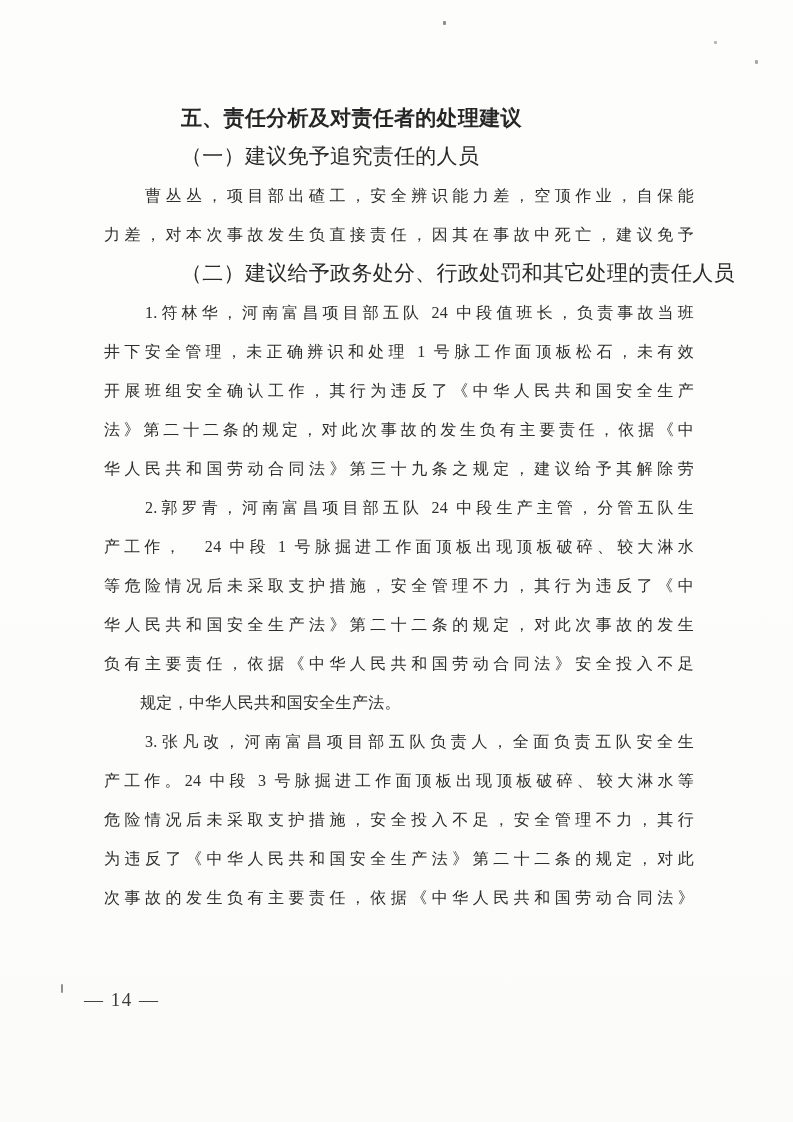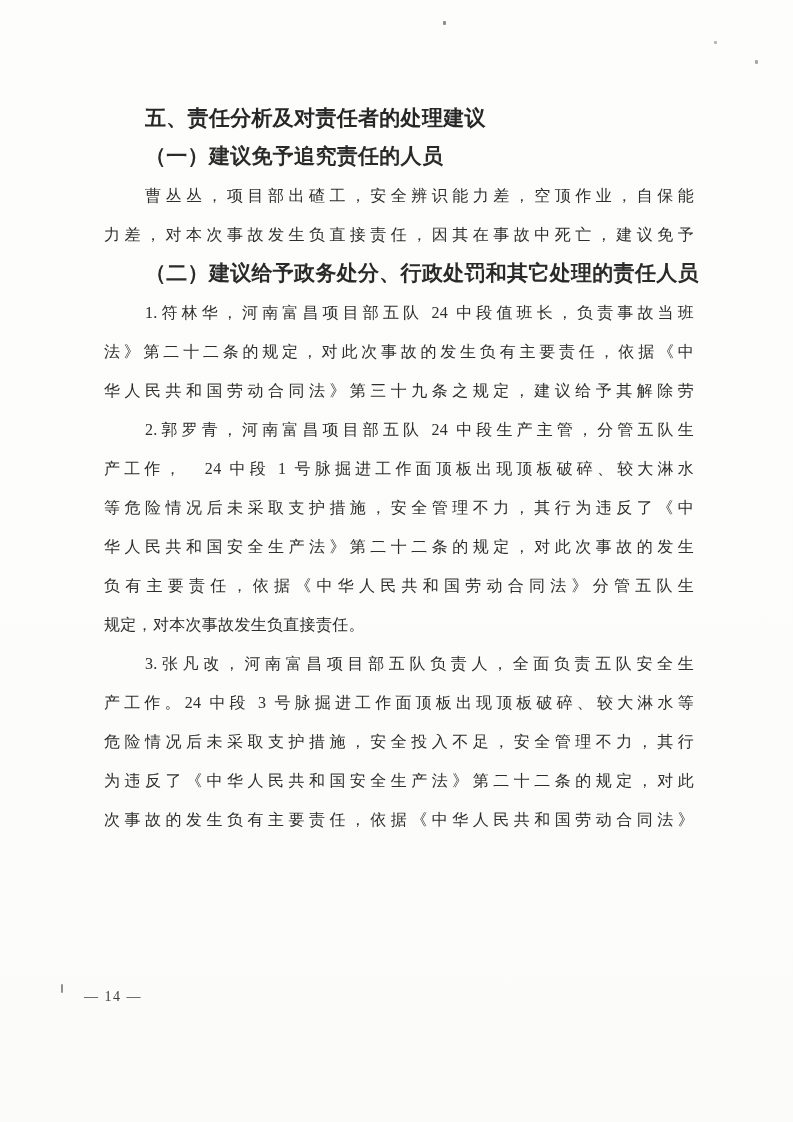--- a/index.html
+++ b/index.html
@@ -31,40 +31,41 @@
     line-height: 39px;
     font-size: 16px;
     white-space: nowrap;
     text-align: justify;
     text-align-last: justify;
     letter-spacing: 0.3px;
   }
   .line.left {
     text-align: center;
     text-align-last: left;
+    margin-left: 36px;
   }
   .line.indent {
     padding-left: 41px;
   }
   .line.heading {
     font-family: "Liberation Sans", "DejaVu Sans", sans-serif;
     font-weight: 700;
     font-size: 21px;
     color: #262626;
   }
   .line.sub {
-    font-weight: 700;
+    font-weight: 400;
     font-size: 21px;
     color: #2a2a2a;
   }
   .footer-page-number {
     position: absolute;
     left: 84px;
     top: 989px;
-    font-size: 14px;
+    font-size: 19px;
     letter-spacing: 1.5px;
     color: #3a3a3a;
   }
   .speck {
     position: absolute;
     background: #9a9a9a;
     border-radius: 1px;
   }
   .speck.s1 { left: 443px; top: 21px;  width: 3px; height: 4px; background: #8c8c8c; }
   .speck.s2 { left: 714px; top: 41px;  width: 3px; height: 3px; background: #b5b5b3; }
@@ -81,28 +82,30 @@
   <div class="speck s3"></div>
   <div class="speck s4"></div>
 
   <div class="text-block">
     <div class="line heading indent left">五、责任分析及对责任者的处理建议</div>
     <div class="line sub indent left">（一）建议免予追究责任的人员</div>
     <div class="line body indent">曹丛丛，项目部出碴工，安全辨识能力差，空顶作业，自保能</div>
     <div class="line body">力差，对本次事故发生负直接责任，因其在事故中死亡，建议免予</div>
     <div class="line sub indent left">（二）建议给予政务处分、行政处罚和其它处理的责任人员</div>
     <div class="line body indent">1.符林华，河南富昌项目部五队 24 中段值班长，负责事故当班</div>
+    <div class="line body">井下安全管理，未正确辨识和处理 1 号脉工作面顶板松石，未有效</div>
+    <div class="line body">开展班组安全确认工作，其行为违反了《中华人民共和国安全生产</div>
     <div class="line body">法》第二十二条的规定，对此次事故的发生负有主要责任，依据《中</div>
     <div class="line body">华人民共和国劳动合同法》第三十九条之规定，建议给予其解除劳</div>
     <div class="line body indent">2.郭罗青，河南富昌项目部五队 24 中段生产主管，分管五队生</div>
     <div class="line body">产工作，　24 中段 1 号脉掘进工作面顶板出现顶板破碎、较大淋水</div>
     <div class="line body">等危险情况后未采取支护措施，安全管理不力，其行为违反了《中</div>
     <div class="line body">华人民共和国安全生产法》第二十二条的规定，对此次事故的发生</div>
-    <div class="line body">负有主要责任，依据《中华人民共和国劳动合同法》分管五队生</div>
-    <div class="line body left">规定，对本次事故发生负直接责任。</div>
+    <div class="line body">负有主要责任，依据《中华人民共和国劳动合同法》安全投入不足</div>
+    <div class="line body left">规定，中华人民共和国安全生产法。</div>
     <div class="line body indent">3.张凡改，河南富昌项目部五队负责人，全面负责五队安全生</div>
     <div class="line body">产工作。24 中段 3 号脉掘进工作面顶板出现顶板破碎、较大淋水等</div>
     <div class="line body">危险情况后未采取支护措施，安全投入不足，安全管理不力，其行</div>
     <div class="line body">为违反了《中华人民共和国安全生产法》第二十二条的规定，对此</div>
     <div class="line body">次事故的发生负有主要责任，依据《中华人民共和国劳动合同法》</div>
   </div>
 
   <div class="footer-page-number">— 14 —</div>
 
 </div>

